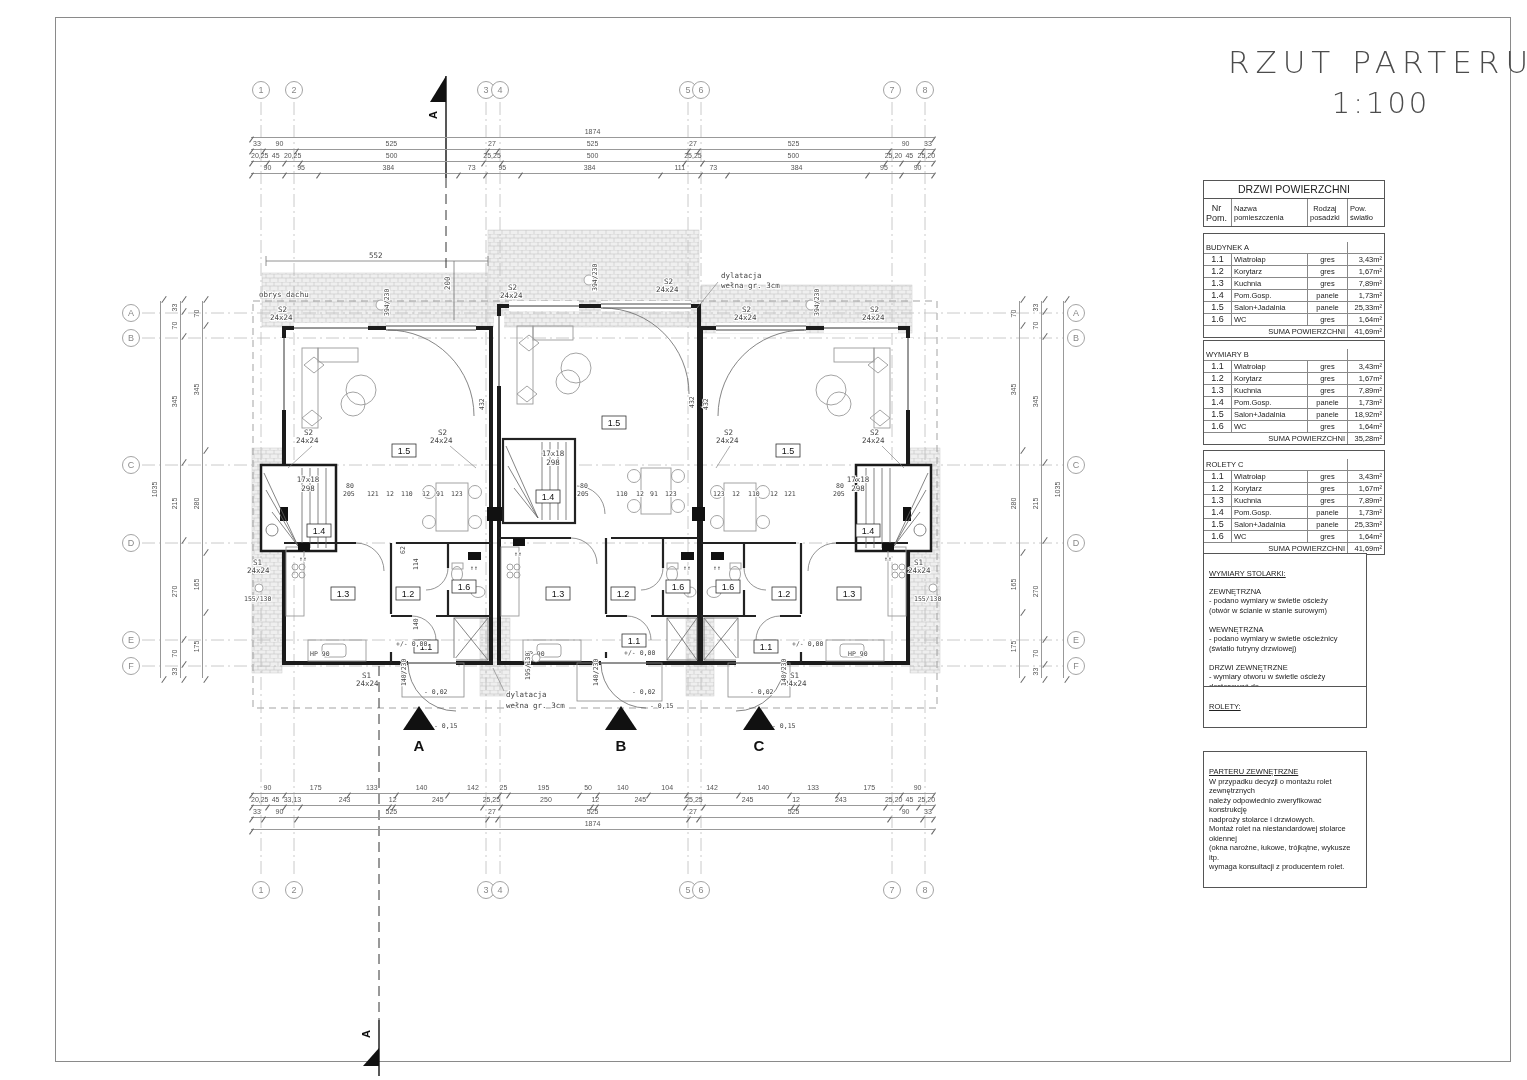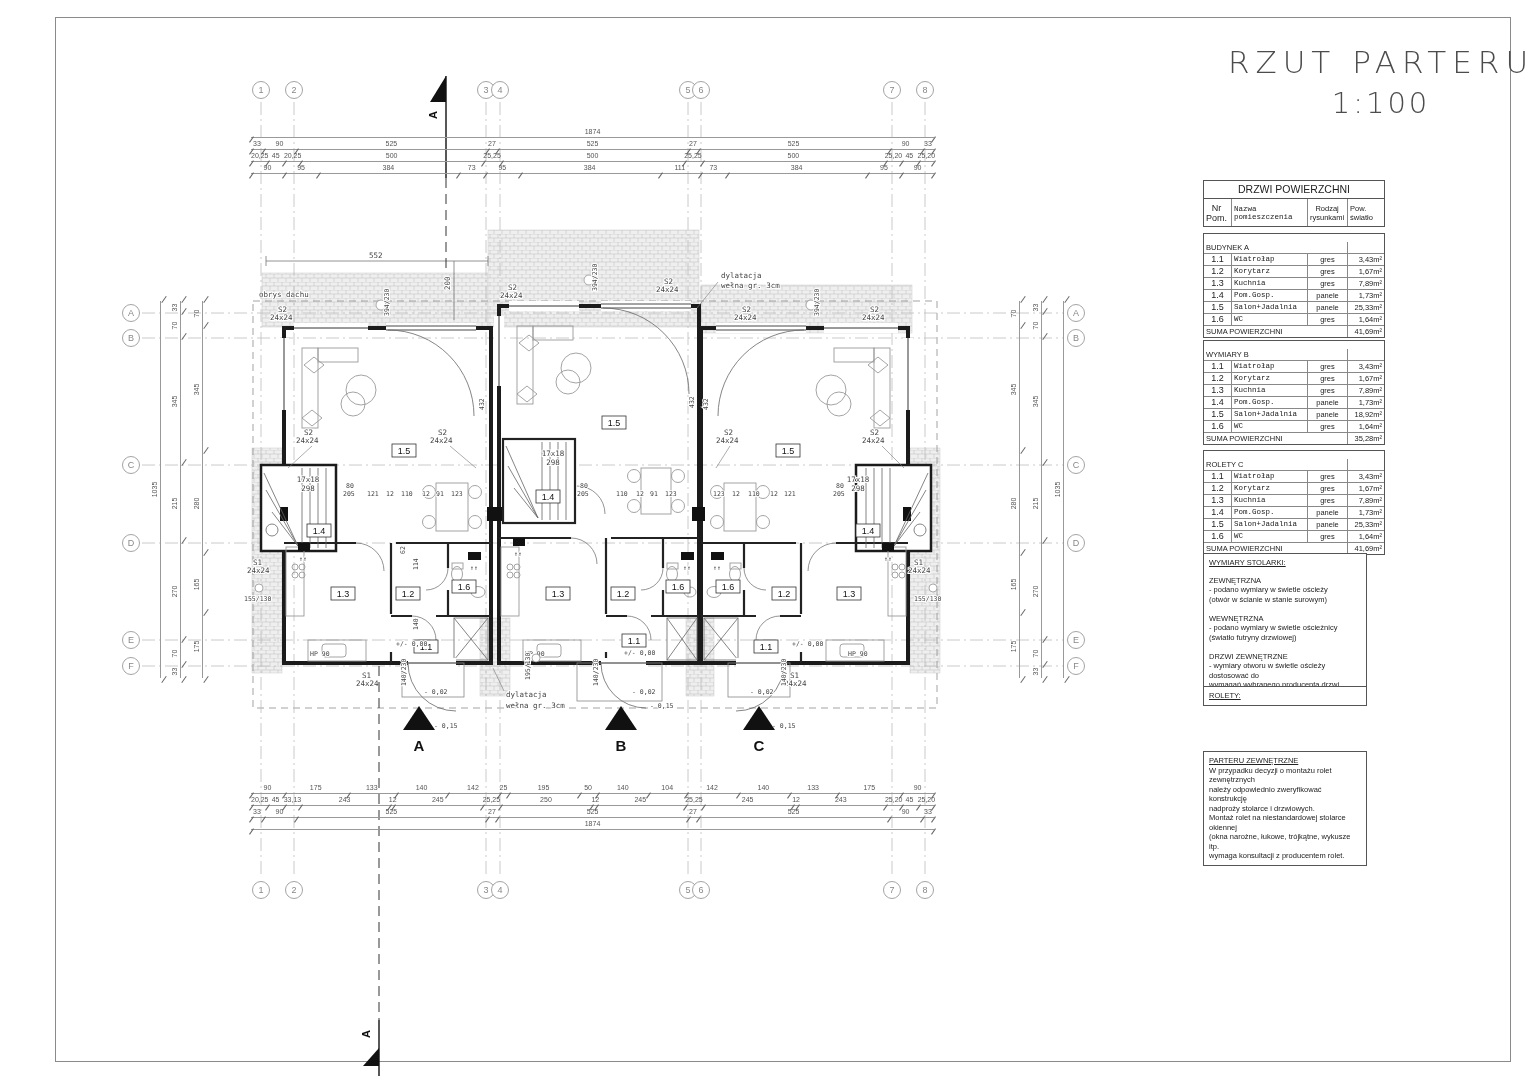--- a/index.html
+++ b/index.html
@@ -23,28 +23,28 @@
   
   .bhead{position:absolute;left:1147px;top:162px;width:182px;border:1px solid #555;background:#fff;box-sizing:border-box;}
   .btitle{height:17px;line-height:17px;text-align:center;font-size:10.5px;color:#222;border-bottom:1px solid #555;}
   .bcols{display:flex;height:27px;font-size:7.5px;color:#222;}
   .bcols .c{display:flex;align-items:center;white-space:pre-line;}
   .btable{position:absolute;left:1147px;width:182px;border:1px solid #555;background:#fff;font-size:7.5px;color:#222;box-sizing:border-box;}
   .trow{display:flex;height:11px;line-height:11px;border-top:1px solid #888;}
   .trow:first-child{border-top:none;margin-top:8px;}
   .c{box-sizing:border-box;padding:0 2px;overflow:hidden;white-space:nowrap;}
   .nr{width:28px;text-align:center;font-size:9px;border-right:1px solid #888;}
-  .nm{width:76px;border-right:1px solid #888;font-family:Liberation Mono, monospace;}
+  .nm{width:76px;border-right:1px solid #888;}
   .fl{width:40px;text-align:center;border-right:1px solid #888;}
   .ar{width:36px;text-align:right;}
   .name3{width:144px;border-right:1px solid #888;}
-  .sum3{width:144px;text-align:left;border-right:1px solid #888;}
+  .sum3{width:144px;text-align:right;border-right:1px solid #888;}
 
   
-  .note{position:absolute;left:1147px;width:152px;border:1px solid #555;padding:4px 5px;font-size:7.5px;line-height:9.5px;color:#222;background:#fff;}
+  .note{position:absolute;left:1147px;width:152px;border:1px solid #555;padding:15px 5px;font-size:7.5px;line-height:9.5px;color:#222;background:#fff;}
   .ntitle{text-decoration:underline;}
   .nbody{white-space:pre-line;}
 
   
   .hdim{position:absolute;display:flex;color:#555;font-size:7px;height:10px;line-height:9px;border-bottom:1px solid #999;}
   .hdim .sg{position:relative;text-align:center;white-space:nowrap;min-width:0;}
   .hdim .sg::before{content:"";position:absolute;left:-3px;bottom:-3px;width:7px;border-top:1.2px solid #666;transform:rotate(-55deg);}
   .hdim::after{content:"";position:absolute;right:-3px;bottom:-3px;width:7px;border-top:1.2px solid #666;transform:rotate(-55deg);}
 
   
@@ -523,21 +523,21 @@
 <div class="tb1">RZUT PARTERU</div>
 <div class="tb2">1:100</div>
 
 <div class="bhead">
   <div class="btitle">DRZWI POWIERZCHNI</div>
   <div class="bcols">
     <span class="c nr">Nr
 Pom.</span>
     <span class="c nm" style="justify-content:center">Nazwa pomieszczenia</span>
     <span class="c fl">Rodzaj
-rysunkami</span>
+posadzki</span>
     <span class="c ar" style="text-align:left">Pow.
 światło</span>
   </div>
 </div>
 
 <div class="btable" style="top:215px">
   <div class="trow">
         <span class="c name3">BUDYNEK A</span>
         <span class="c ar"></span>
       </div>

